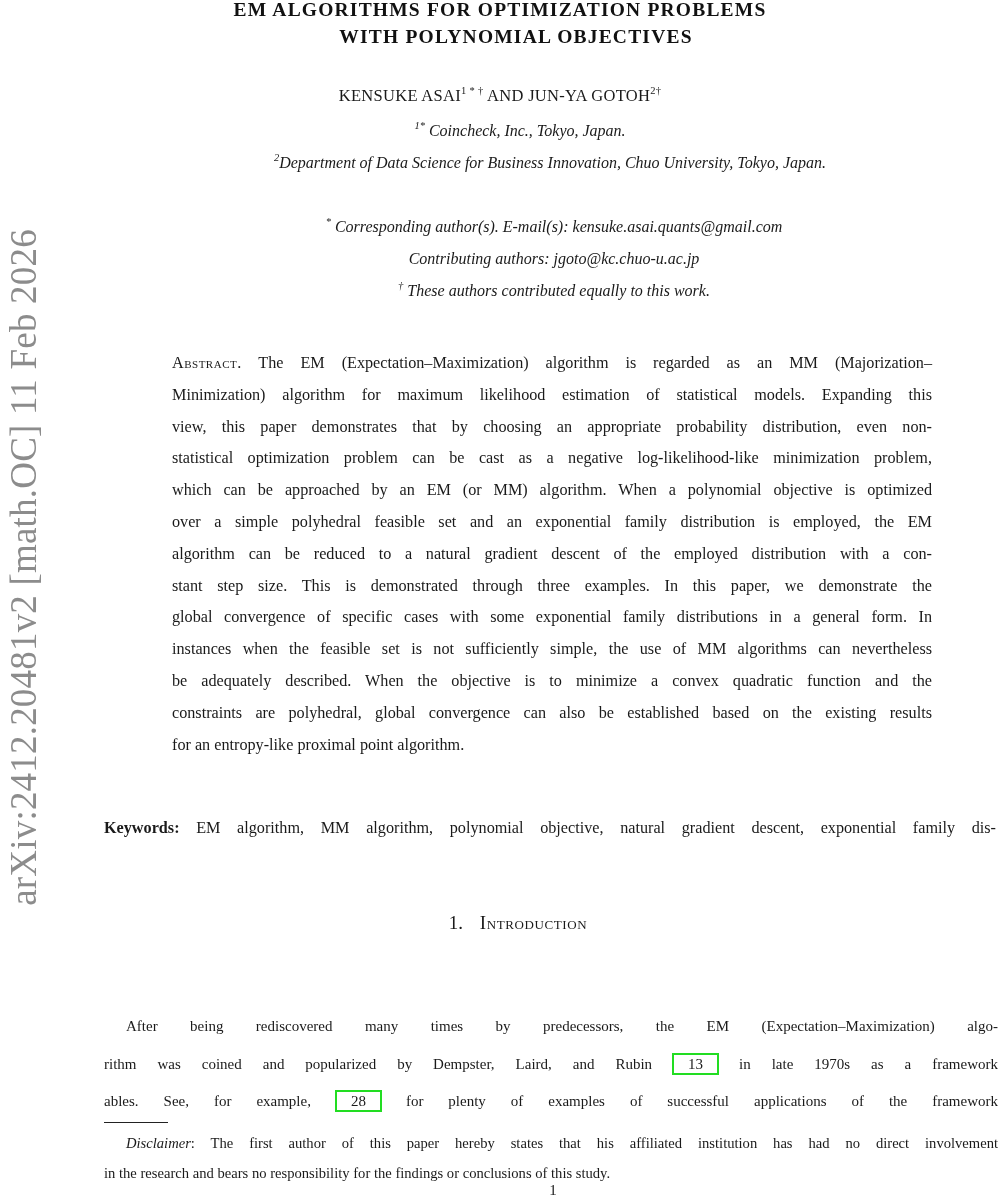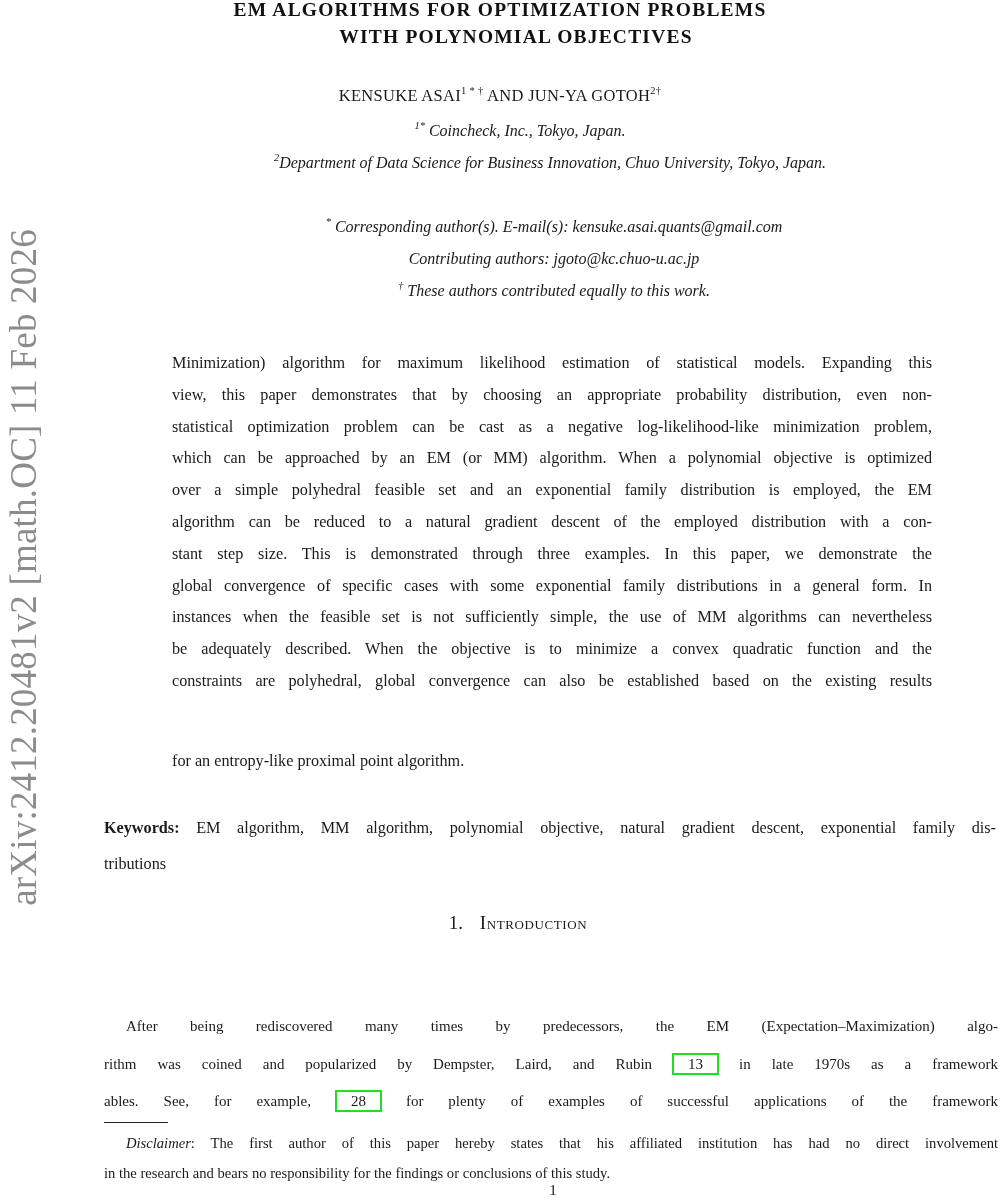--- a/index.html
+++ b/index.html
@@ -94,21 +94,21 @@
       text-align: justify;
       color: #1a1a1a;
     }
     .abstract .line {
       display: block;
       text-align: justify;
       text-align-last: justify;
       height: 31.8px;
       white-space: nowrap;
     }
-    .abstract .line.last { text-align-last: left; margin-top: 48px; }
+    .abstract .line.last { text-align-last: left; }
     .smallcaps { font-variant: small-caps; letter-spacing: 0.5px; }
     .keywords {
       position: absolute;
       left: 104px;
       top: 810px;
       width: 892px;
       font-family: "Liberation Serif", serif;
       font-size: 16.2px;
       line-height: 36px;
       text-align: center;
@@ -210,37 +210,37 @@
   <sup>*</sup><span> Corresponding author(s).  E-mail(s): kensuke.asai.quants@gmail.com</span>
 </div>
 <div class="contact c2">
   <span>Contributing authors: jgoto@kc.chuo-u.ac.jp</span>
 </div>
 <div class="contact c3">
   <sup>†</sup><span> These authors contributed equally to this work.</span>
 </div>
 
 <div class="abstract">
+  <span class="line"><span class="smallcaps">Abstract.</span><span> The EM (Expectation–Maximization) algorithm is regarded as an MM (Majorization–</span></span>
   <span class="line">Minimization) algorithm for maximum likelihood estimation of statistical models. Expanding this</span>
   <span class="line">view, this paper demonstrates that by choosing an appropriate probability distribution, even non-</span>
   <span class="line">statistical optimization problem can be cast as a negative log-likelihood-like minimization problem,</span>
   <span class="line">which can be approached by an EM (or MM) algorithm. When a polynomial objective is optimized</span>
   <span class="line">over a simple polyhedral feasible set and an exponential family distribution is employed, the EM</span>
   <span class="line">algorithm can be reduced to a natural gradient descent of the employed distribution with a con-</span>
   <span class="line">stant step size. This is demonstrated through three examples. In this paper, we demonstrate the</span>
   <span class="line">global convergence of specific cases with some exponential family distributions in a general form. In</span>
   <span class="line">instances when the feasible set is not sufficiently simple, the use of MM algorithms can nevertheless</span>
   <span class="line">be adequately described. When the objective is to minimize a convex quadratic function and the</span>
   <span class="line">constraints are polyhedral, global convergence can also be established based on the existing results</span>
   <span class="line last">for an entropy-like proximal point algorithm.</span>
 </div>
 
 <div class="keywords">
   <span class="line"><b>Keywords:</b><span> EM algorithm, MM algorithm, polynomial objective, natural gradient descent, exponential family dis-</span></span>
-  <span class="line last">tributions</span>
 </div>
 
 <div class="section-title">
   <span>1.</span>
   <span class="sc">Introduction</span>
 </div>
 
 <div class="intro">
   <span class="line indent">After being rediscovered many times by predecessors, the EM (Expectation–Maximization) algo-</span>
   <span class="line"><span>rithm was coined and popularized by Dempster, Laird, and Rubin </span><a class="cite">13</a><span> in late 1970s as a framework</span></span>

